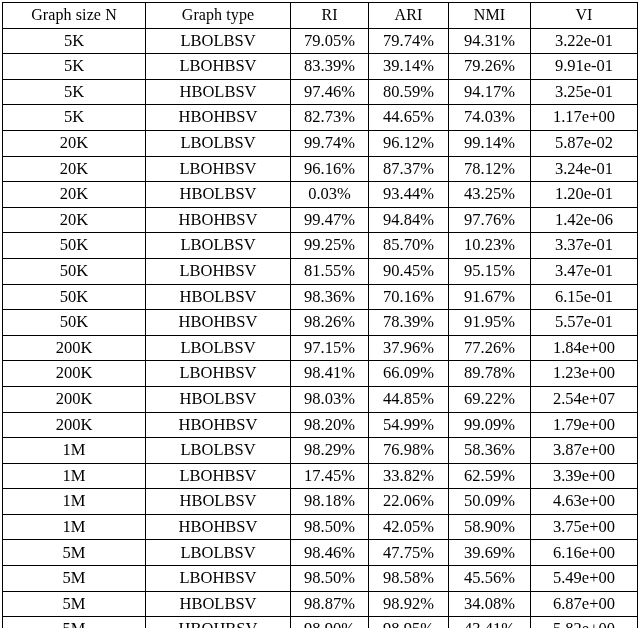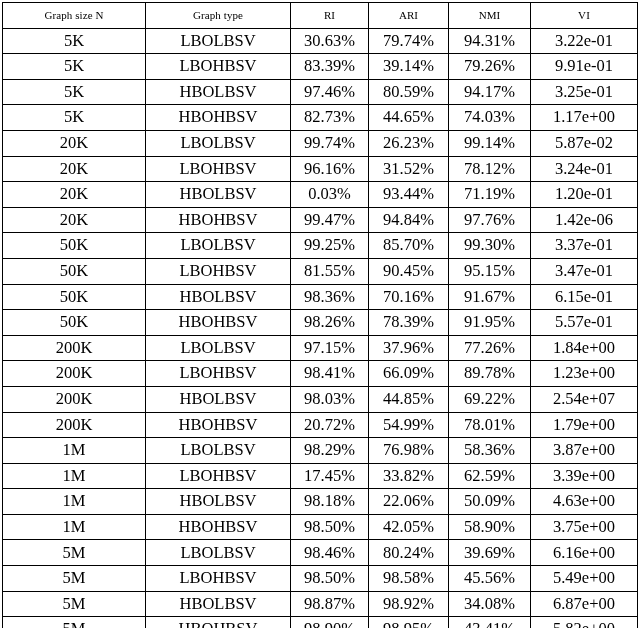--- a/index.html
+++ b/index.html
@@ -43,21 +43,21 @@
     text-align: center;
     vertical-align: middle;
     font-size: 17px;
     line-height: 1;
     padding: 0 2px;
     height: 24.6px;
     white-space: nowrap;
     font-weight: normal;
   }
   table.metrics thead th {
-    font-size: 11px;
+    font-size: 16px;
     letter-spacing: 0.1px;
   }
   table.metrics tbody td {
     font-size: 16.5px;
   }
   .pct { letter-spacing: 0px; }
 </style>
 </head>
 <body>
 
@@ -78,21 +78,21 @@
         <th>RI</th>
         <th>ARI</th>
         <th>NMI</th>
         <th>VI</th>
       </tr>
     </thead>
     <tbody id="table-body">
         <tr>
           <td>5K</td>
           <td>LBOLBSV</td>
-          <td class="pct">30.63%</td>
+          <td class="pct">79.05%</td>
           <td class="pct">79.74%</td>
           <td class="pct">94.31%</td>
           <td>3.22e-01</td>
         </tr>
         <tr>
           <td>5K</td>
           <td>LBOHBSV</td>
           <td class="pct">83.39%</td>
           <td class="pct">39.14%</td>
           <td class="pct">79.26%</td>
@@ -111,54 +111,54 @@
           <td>HBOHBSV</td>
           <td class="pct">82.73%</td>
           <td class="pct">44.65%</td>
           <td class="pct">74.03%</td>
           <td>1.17e+00</td>
         </tr>
         <tr>
           <td>20K</td>
           <td>LBOLBSV</td>
           <td class="pct">99.74%</td>
-          <td class="pct">26.23%</td>
+          <td class="pct">96.12%</td>
           <td class="pct">99.14%</td>
           <td>5.87e-02</td>
         </tr>
         <tr>
           <td>20K</td>
           <td>LBOHBSV</td>
           <td class="pct">96.16%</td>
-          <td class="pct">31.52%</td>
+          <td class="pct">87.37%</td>
           <td class="pct">78.12%</td>
           <td>3.24e-01</td>
         </tr>
         <tr>
           <td>20K</td>
           <td>HBOLBSV</td>
           <td class="pct">0.03%</td>
           <td class="pct">93.44%</td>
-          <td class="pct">71.19%</td>
+          <td class="pct">43.25%</td>
           <td>1.20e-01</td>
         </tr>
         <tr>
           <td>20K</td>
           <td>HBOHBSV</td>
           <td class="pct">99.47%</td>
           <td class="pct">94.84%</td>
           <td class="pct">97.76%</td>
           <td>1.42e-06</td>
         </tr>
         <tr>
           <td>50K</td>
           <td>LBOLBSV</td>
           <td class="pct">99.25%</td>
           <td class="pct">85.70%</td>
-          <td class="pct">99.30%</td>
+          <td class="pct">10.23%</td>
           <td>3.37e-01</td>
         </tr>
         <tr>
           <td>50K</td>
           <td>LBOHBSV</td>
           <td class="pct">81.55%</td>
           <td class="pct">90.45%</td>
           <td class="pct">95.15%</td>
           <td>3.47e-01</td>
         </tr>
@@ -198,23 +198,23 @@
           <td>200K</td>
           <td>HBOLBSV</td>
           <td class="pct">98.03%</td>
           <td class="pct">44.85%</td>
           <td class="pct">69.22%</td>
           <td>2.54e+07</td>
         </tr>
         <tr>
           <td>200K</td>
           <td>HBOHBSV</td>
-          <td class="pct">20.72%</td>
+          <td class="pct">98.20%</td>
           <td class="pct">54.99%</td>
-          <td class="pct">78.01%</td>
+          <td class="pct">99.09%</td>
           <td>1.79e+00</td>
         </tr>
         <tr>
           <td>1M</td>
           <td>LBOLBSV</td>
           <td class="pct">98.29%</td>
           <td class="pct">76.98%</td>
           <td class="pct">58.36%</td>
           <td>3.87e+00</td>
         </tr>
@@ -239,21 +239,21 @@
           <td>HBOHBSV</td>
           <td class="pct">98.50%</td>
           <td class="pct">42.05%</td>
           <td class="pct">58.90%</td>
           <td>3.75e+00</td>
         </tr>
         <tr>
           <td>5M</td>
           <td>LBOLBSV</td>
           <td class="pct">98.46%</td>
-          <td class="pct">80.24%</td>
+          <td class="pct">47.75%</td>
           <td class="pct">39.69%</td>
           <td>6.16e+00</td>
         </tr>
         <tr>
           <td>5M</td>
           <td>LBOHBSV</td>
           <td class="pct">98.50%</td>
           <td class="pct">98.58%</td>
           <td class="pct">45.56%</td>
           <td>5.49e+00</td>

